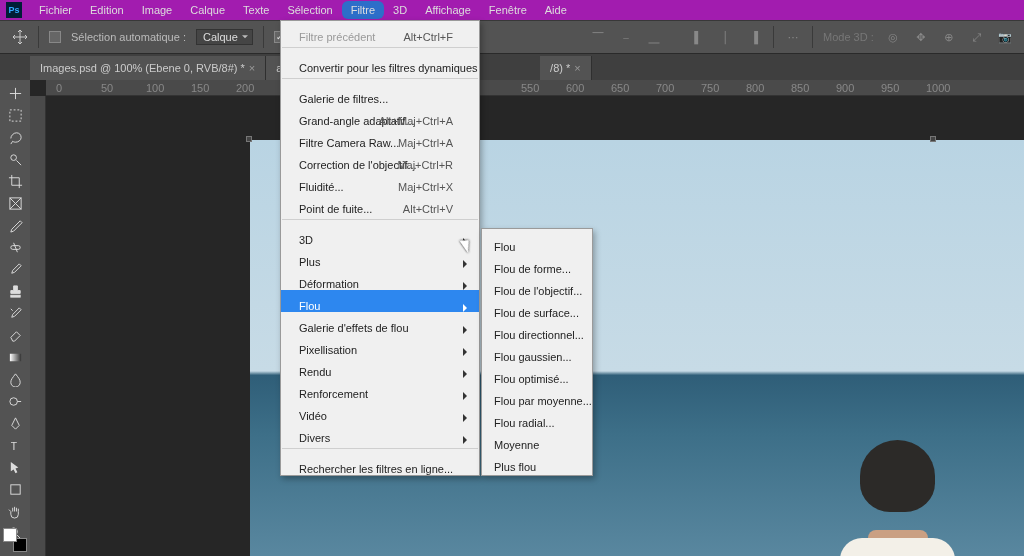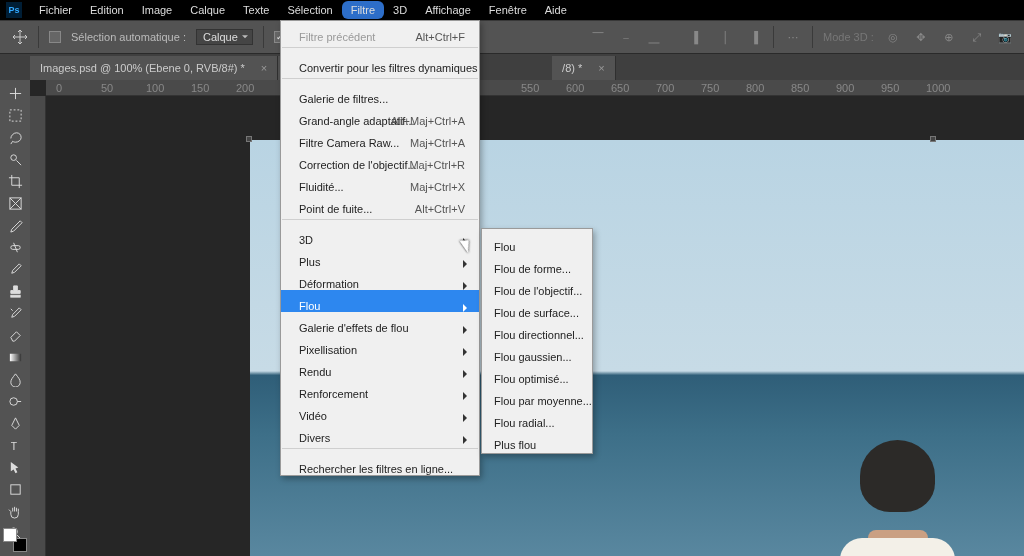--- a/index.html
+++ b/index.html
@@ -1,49 +1,49 @@
 <!DOCTYPE html>
 <html><head>
 <meta charset="utf-8">
 <style>
   *{margin:0;padding:0;box-sizing:border-box;font-family:"Segoe UI",Tahoma,sans-serif;font-size:11px;}
   body{background:#323232;color:#ccc;width:1024px;height:556px;overflow:hidden;position:relative;}
-  .menubar{background:#000000;height:20px;display:flex;align-items:center;padding-left:6px;}
+  .menubar{background:#a21caf;height:20px;display:flex;align-items:center;padding-left:6px;}
   .ps-logo{width:16px;height:16px;background:#001e36;color:#31a8ff;display:flex;align-items:center;justify-content:center;font-weight:bold;font-size:9px;margin-right:8px;}
   .menubar-item{padding:3px 9px;color:#ddd;cursor:default;}
   .menubar-item.open{background:#2d6ec9;border-radius:6px;}
   .optbar{background:#535353;height:34px;border-top:1px solid #383838;border-bottom:1px solid #2a2a2a;display:flex;align-items:center;padding-left:12px;gap:10px;color:#bbb;}
   .opt-icon{width:16px;height:16px;display:inline-block;}
   .opt-sep{width:1px;height:22px;background:#3a3a3a;}
   .checkbox{width:12px;height:12px;border:1px solid #888;display:inline-flex;align-items:center;justify-content:center;background:#666;}
   .checkbox.checked::after{content:"✓";font-size:9px;color:#eee;}
   .select{background:#454545;border:1px solid #333;padding:1px 14px 1px 6px;position:relative;color:#ddd;}
   .select::after{content:"";position:absolute;right:4px;top:50%;transform:translateY(-30%);border:3px solid transparent;border-top-color:#bbb;}
   .mini-icon{width:18px;height:18px;color:#888;display:flex;align-items:center;justify-content:center;}
   .tabbar{background:#3f3f3f;height:26px;display:flex;align-items:flex-end;padding-left:30px;}
-  .doctab{background:#535353;height:24px;padding:0 10px;display:flex;align-items:center;gap:16px;border-right:1px solid #2f2f2f;color:#ccc;}
+  .doctab{background:#535353;height:24px;padding:0 10px;display:flex;align-items:center;gap:4px;border-right:1px solid #2f2f2f;color:#ccc;}
   .doctab .x{color:#999;}
   .workspace{position:absolute;top:80px;left:0;right:0;bottom:0;display:flex;}
   .toolstrip{width:30px;background:#535353;display:flex;flex-direction:column;align-items:center;padding-top:2px;gap:0;}
   .tool{width:26px;height:22px;display:flex;align-items:center;justify-content:center;color:#ddd;position:relative;}
   .tool svg{width:15px;height:15px;}
   .canvas-area{flex:1;background:#262626;position:relative;overflow:hidden;}
   .ruler-h{position:absolute;left:16px;right:0;top:0;height:16px;background:#4a4a4a;border-bottom:1px solid #333;color:#888;font-size:9px;}
   .ruler-h span{position:absolute;top:2px;}
   .ruler-v{position:absolute;top:16px;left:0;bottom:0;width:16px;background:#4a4a4a;border-right:1px solid #333;}
   .image{position:absolute;left:220px;top:60px;width:780px;height:420px;background:linear-gradient(to bottom,#b9d4e3 0%,#c7dbe6 55%,#2f5e78 56%,#3d6f88 70%,#5a88a0 100%);}
   .head{position:absolute;right:80px;bottom:0;width:110px;height:130px;}
   .head .hair{position:absolute;top:10px;left:20px;width:75px;height:72px;background:#2c2a28;border-radius:50% 50% 40% 40%;}
   .head .neck{position:absolute;bottom:0;left:28px;width:60px;height:30px;background:#caa083;border-radius:8px 8px 0 0;}
   .head .shirt{position:absolute;bottom:0;left:0;width:115px;height:22px;background:#f3f0e8;border-radius:40px 40px 0 0;}
   .frame-handle{position:absolute;width:6px;height:6px;border:1px solid #777;background:#444;}
   .dropdown{position:absolute;background:#f0f0f0;border:1px solid #9a9a9a;color:#222;box-shadow:2px 3px 6px rgba(0,0,0,.3);}
   .dd-row{display:flex;align-items:flex-end;height:22px;padding:0 20px 0 18px;white-space:nowrap;position:relative;}
   .dd-row.highlight{background:#2d87ef;color:#fff;}
-  .dd-row .shortcut{position:absolute;right:14px;color:#555;margin-top:16px;}
+  .dd-row .shortcut{position:absolute;right:26px;color:#555;margin-top:16px;}
   .dd-row.disabled{color:#999;}
   .dd-sep{height:1px;background:#cfcfcf;margin:4px 1px;}
   .submenu-arrow{position:absolute;right:8px;width:0;height:0;border:4px solid transparent;border-left-color:#333;}
   .dd-row.highlight .submenu-arrow{border-left-color:#fff;}
   .cursor{position:absolute;width:12px;height:16px;pointer-events:none;}
   .cursor::before{content:"";position:absolute;left:0;top:0;border-left:8px solid #fff;border-top:5px solid transparent;border-bottom:10px solid transparent;transform:rotate(-35deg);filter:drop-shadow(0 0 1px #000);}
   .swatches{position:absolute;bottom:4px;left:3px;width:24px;height:24px;}
   .swatches .fg{position:absolute;top:0;left:0;width:14px;height:14px;background:#fff;border:1px solid #888;}
   .swatches .bg{position:absolute;bottom:0;right:0;width:14px;height:14px;background:#000;border:1px solid #888;}
 </style>
@@ -348,16 +348,17 @@
 <div class="dropdown" style="left:481px;top:228px;width:112px;padding:2px 0">
   <div class="dd-row" style="padding:0 14px 0 12px">Flou</div>
   <div class="dd-row" style="padding:0 14px 0 12px">Flou de forme...</div>
   <div class="dd-row" style="padding:0 14px 0 12px">Flou de l'objectif...</div>
   <div class="dd-row" style="padding:0 14px 0 12px">Flou de surface...</div>
   <div class="dd-row" style="padding:0 14px 0 12px">Flou directionnel...</div>
   <div class="dd-row" style="padding:0 14px 0 12px">Flou gaussien...</div>
   <div class="dd-row" style="padding:0 0 0 12px">Flou optimisé...</div>
   <div class="dd-row" style="padding:0 14px 0 12px">Flou par moyenne...</div>
   <div class="dd-row" style="padding:0 14px 0 12px">Flou radial...</div>
+  <div class="dd-row" style="padding:0 14px 0 12px">Moyenne</div>
   <div class="dd-row" style="padding:0 14px 0 12px">Plus flou</div>
 </div>
 
 <div class="cursor" style="left:463px;top:237px"></div>
 
 </body></html>

